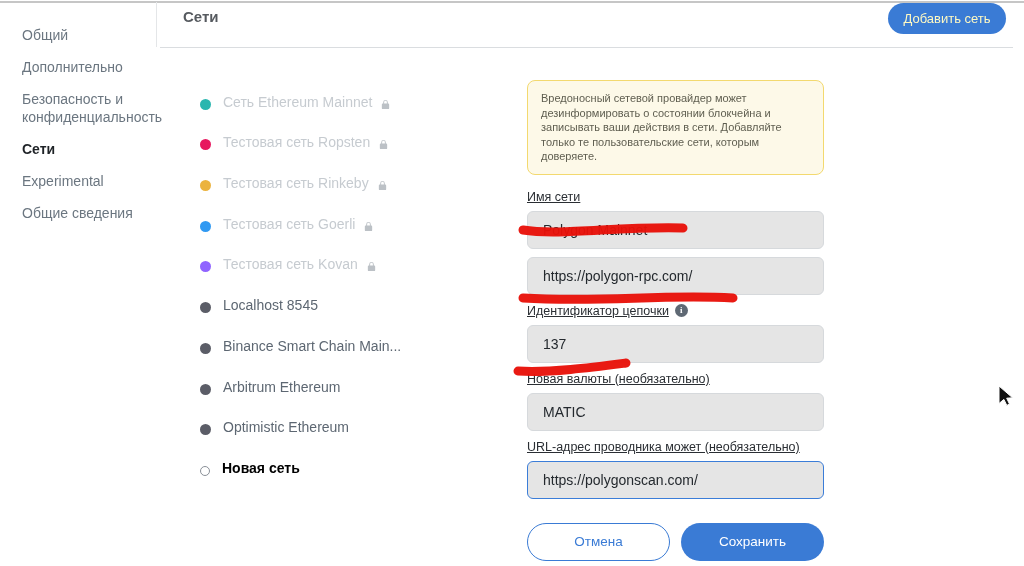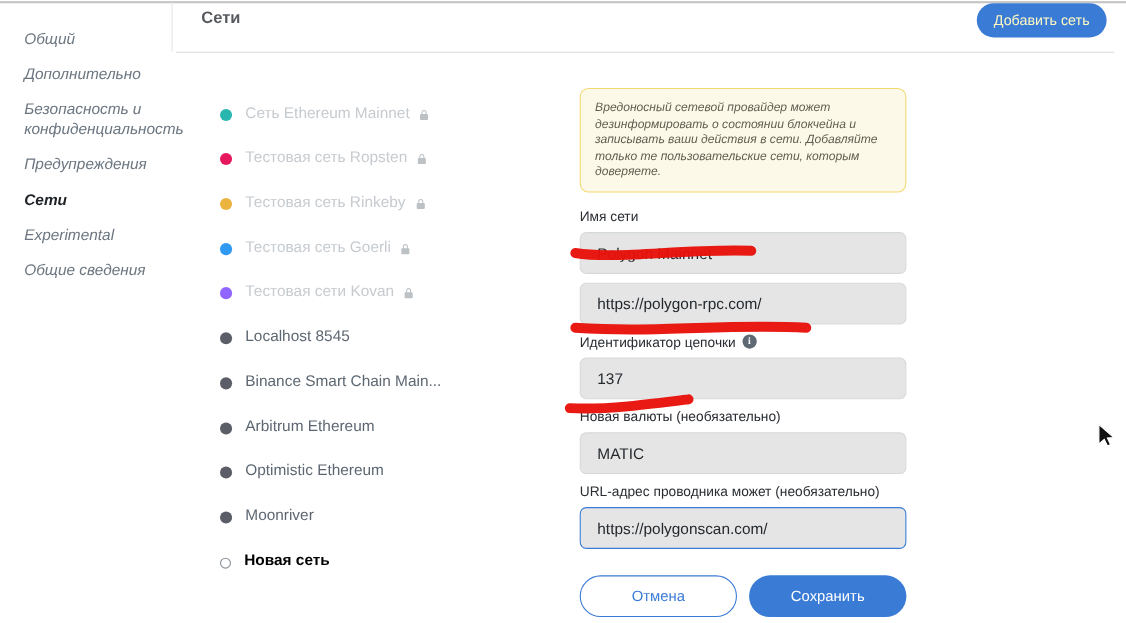--- a/index.html
+++ b/index.html
@@ -5,21 +5,21 @@
   * { margin:0; padding:0; box-sizing:border-box; }
   html,body { width:1024px; height:566px; }
   body {
     font-family: "Liberation Sans", "DejaVu Sans", sans-serif;
     background:#ffffff; position:relative; overflow:hidden;
     color:#24292e;
   }
   .top-edge { position:absolute; left:0; top:1px; width:1024px; height:2px; background:#c6c6c6; }
 
   
-  .sidebar { position:absolute; left:22px; top:26px; width:140px;font-style:italic; }
+  .sidebar { position:absolute; left:22px; top:26px; width:140px; }
   .side-item { font-size:14px; line-height:18px; color:#6b7680; margin-bottom:14px; cursor:pointer; }
   .side-item.active { color:#1f2327; font-weight:bold; }
   .v-divider { position:absolute; left:156px; top:2px; height:45px; width:1px; background:#e4e6e8; }
 
   
   .page-title { position:absolute; left:183px; top:8px; font-size:15px; color:#565a5f; }
   .header-divider { position:absolute; left:160px; top:47px; width:853px; height:1px; background:#dadde0; }
   .add-net-btn {
     position:absolute; left:888px; top:3px; width:118px; height:31px;
     background:#3a7bd5; color:#fef9c3; border:none; border-radius:16px;
@@ -35,23 +35,22 @@
   .net-item.disabled .net-label { color:#c6cbd0; }
   .net-item.selected .net-label { color:#000000; font-weight:bold; }
   .lock-icon { margin-left:8px; color:#bcc1c6; display:flex; align-items:center; }
 
   
   .form-col { position:absolute; left:527px; top:80px; width:297px; }
   .warning-box {
     background:#fdf9e8; border:1px solid #f3d96f; border-radius:8px;
     padding:10px 13px; font-size:11px; line-height:14.5px; color:#5f5e50;
     margin-bottom:14px;
-    font-style:italic;
   }
-  .field-label { font-size:12.5px; color:#2a2e33; margin-bottom:6px; display:flex; align-items:center; height:16px; }
+  .field-label { font-size:12.5px; color:#2a2e33; margin-bottom:6px; display:flex; align-items:center; height:16px;text-decoration:underline; }
   .info-icon {
     display:inline-block; width:13px; height:13px; border-radius:50%;
     background:#5f6974; margin-left:6px; position:relative; flex:0 0 auto;
   }
   .info-icon::before {
     content:"i"; color:#fff; font-size:9px; font-weight:bold;
     position:absolute; left:0; top:0; width:13px; height:13px;
     text-align:center; line-height:13px; font-family:"Liberation Serif", serif;
   }
   .field-input {
@@ -69,21 +68,20 @@
 </style>
 </head>
 <body>
 
 <div class="top-edge"></div>
 
 <nav class="sidebar">
   <div class="side-item">Общий</div>
   <div class="side-item">Дополнительно</div>
   <div class="side-item">Безопасность и конфиденциальность</div>
-  <div class="side-item">Предупреждения</div>
   <div class="side-item active">Сети</div>
   <div class="side-item">Experimental</div>
   <div class="side-item">Общие сведения</div>
 </nav>
 <div class="v-divider"></div>
 
 <h1 class="page-title">Сети</h1>
 <button class="add-net-btn">Добавить сеть</button>
 <div class="header-divider"></div>
 
@@ -119,21 +117,21 @@
     <span class="net-dot" style="background: rgb(48, 153, 242);"></span>
     <span class="net-label">Тестовая сеть Goerli</span>
     <span class="lock-icon">
         <svg width="11" height="11" viewBox="0 0 24 24" fill="currentColor">
           <path d="M12 2a5 5 0 0 0-5 5v3H6a2 2 0 0 0-2 2v8a2 2 0 0 0 2 2h12a2 2 0 0 0 2-2v-8a2 2 0 0 0-2-2h-1V7a5 5 0 0 0-5-5zm-3 8V7a3 3 0 1 1 6 0v3H9z"></path>
         </svg>
       </span>
   </div>
   <div class="net-item disabled">
     <span class="net-dot" style="background: rgb(144, 100, 255);"></span>
-    <span class="net-label">Тестовая сети Kovan</span>
+    <span class="net-label">Тестовая сеть Kovan</span>
     <span class="lock-icon">
         <svg width="11" height="11" viewBox="0 0 24 24" fill="currentColor">
           <path d="M12 2a5 5 0 0 0-5 5v3H6a2 2 0 0 0-2 2v8a2 2 0 0 0 2 2h12a2 2 0 0 0 2-2v-8a2 2 0 0 0-2-2h-1V7a5 5 0 0 0-5-5zm-3 8V7a3 3 0 1 1 6 0v3H9z"></path>
         </svg>
       </span>
   </div>
   <div class="net-item">
     <span class="net-dot" style="background: rgb(91, 93, 103);"></span>
     <span class="net-label">Localhost 8545</span>
   </div>
@@ -141,24 +139,20 @@
     <span class="net-dot" style="background: rgb(91, 93, 103);"></span>
     <span class="net-label">Binance Smart Chain Main...</span>
   </div>
   <div class="net-item">
     <span class="net-dot" style="background: rgb(91, 93, 103);"></span>
     <span class="net-label">Arbitrum Ethereum</span>
   </div>
   <div class="net-item">
     <span class="net-dot" style="background: rgb(91, 93, 103);"></span>
     <span class="net-label">Optimistic Ethereum</span>
-  </div>
-  <div class="net-item">
-    <span class="net-dot" style="background: rgb(91, 93, 103);"></span>
-    <span class="net-label">Moonriver</span>
   </div>
   <div class="net-item selected">
     <span class="net-dot hollow"></span>
     <span class="net-label">Новая сеть</span>
   </div>
 </div>
 
 <div class="form-col">
   <div class="warning-box">Вредоносный сетевой провайдер может дезинформировать о состоянии блокчейна и записывать ваши действия в сети. Добавляйте только те пользовательские сети, которым доверяете.</div>
 

